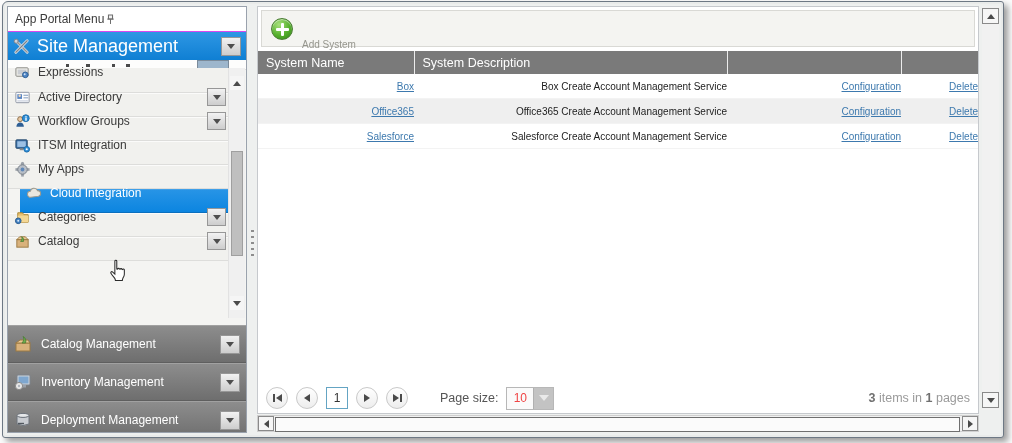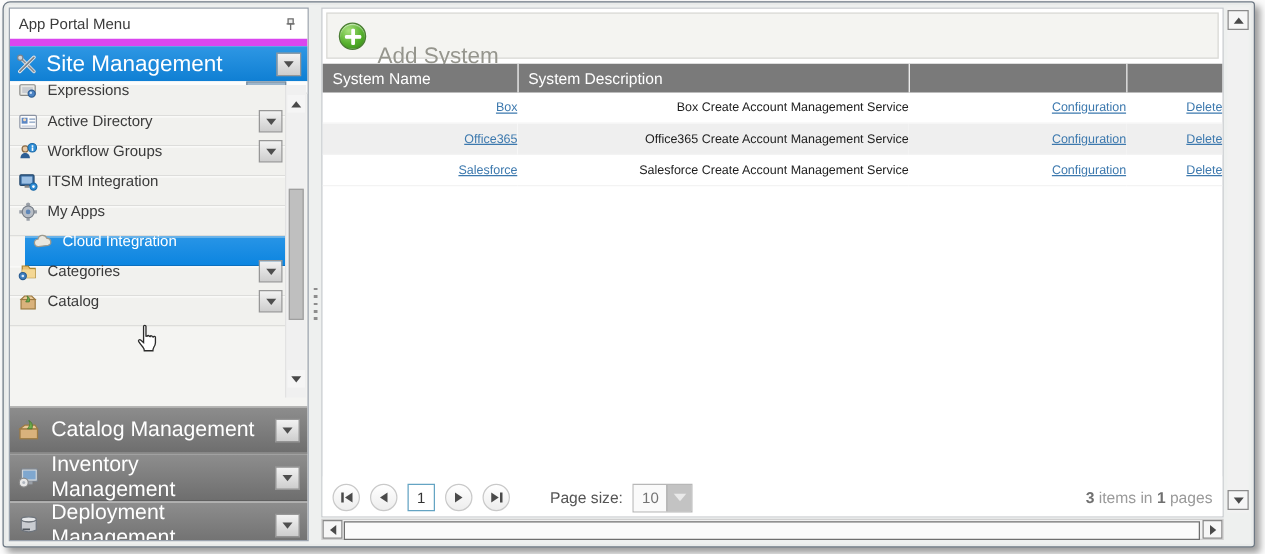--- a/index.html
+++ b/index.html
@@ -17,22 +17,22 @@
     box-shadow:4px 4px 6px rgba(0,0,0,.38), inset 0 0 0 2px #e9ebea;
   }
 
   
   .sidebar{
     position:absolute;left:4px;top:4px;width:240px;height:427px;
     background:#f4f4f2;border:1px solid #9aa2ad;box-sizing:border-box;
     overflow:hidden;
   }
   .sidebar-header{
-    height:24px;display:flex;align-items:center;justify-content:space-between;
-    padding:0 7px;background:#ffffff;border-bottom:6px solid #d946ef;
+    height:24px;display:flex;align-items:center;
+    padding:0 7px;background:#ffffff;border-bottom:1px solid #d946ef;
     color:#3b3b3b;font-size:12px;
   }
   .group-header{
     height:28px;display:flex;align-items:center;gap:7px;padding:0 5px;
     background:linear-gradient(#2e97e4,#0f7fd3);
     color:#fff;font-size:18px;
   }
   .group-header .spacer{flex:1}
   .dd-btn{
     width:20px;height:19px;flex:none;box-sizing:border-box;
@@ -83,21 +83,21 @@
   .side-thumb{
     position:absolute;left:2px;top:83px;width:12px;height:105px;
     background:#bfbfbf;border:1px solid #9f9f9f;box-sizing:border-box;
   }
 
   .sections{position:absolute;left:0;right:0;top:318px;}
   .section-header{
     height:36px;display:flex;align-items:center;gap:8px;padding:0 6px 0 5px;
     background:linear-gradient(#8d8d8d,#6e6e6e);
     border-top:1px solid #a1a1a1;border-bottom:1px solid #5f5f5f;
-    color:#fff;font-size:17px;
+    color:#fff;font-size:12px;
   }
   .section-header .spacer{flex:1}
 
   
   .splitter{position:absolute;left:245px;top:4px;width:9px;height:427px;background:#eef0ef;}
   .grip{position:absolute;left:3px;top:224px;width:3px;height:26px;
     background:repeating-linear-gradient(#8d8d8d 0 2px,transparent 2px 6px);}
 
   
   .main{
@@ -112,21 +112,21 @@
   .add-btn{display:flex;align-items:center;gap:9px;margin-left:9px;cursor:pointer;}
   .add-icon{
     width:22px;height:22px;border-radius:50%;
     background:radial-gradient(circle at 35% 28%, #a8e07c, #55b02c 55%, #2f8312);
     border:1px solid #4a7d33;box-sizing:border-box;position:relative;
     box-shadow:inset 0 1px 1px rgba(255,255,255,.6);
   }
   .add-icon:before,.add-icon:after{content:"";position:absolute;background:#fff;border-radius:1px;}
   .add-icon:before{left:9px;top:4px;width:3px;height:13px;}
   .add-icon:after{left:4px;top:9px;width:13px;height:3px;}
-  .add-label{color:#95958d;font-size:18px;margin-top:32px;}
+  .add-label{color:#95958d;font-size:10px;margin-top:32px;}
 
   table.grid{border-collapse:collapse;position:absolute;left:0;top:44px;width:720px;table-layout:fixed;}
   table.grid th{
     background:#7a7a7a;color:#fff;font-weight:normal;font-size:12.5px;
     text-align:left;height:23px;padding:0 0 0 8px;border-right:1px solid #ececec;
   }
   table.grid th:last-child{border-right:none}
   table.grid td{
     height:24px;padding:0 0 0 8px;font-size:10px;color:#1d1d1d;
     border-bottom:1px solid #f3f3f3;white-space:nowrap;overflow:hidden;text-align:right;
@@ -154,21 +154,21 @@
     width:22px;height:22px;margin-left:8px;box-sizing:border-box;
     background:#fff;border:1px solid #64a4c3;
     display:flex;align-items:center;justify-content:center;
     font-size:12px;color:#333;cursor:default;
   }
   .page-size-label{margin-left:32px;font-size:12.5px;color:#555;}
   .page-size-select{
     margin-left:8px;width:48px;height:23px;display:flex;box-sizing:border-box;
     border:1px solid #b7b7b7;background:#fff;cursor:pointer;
   }
-  .page-size-value{flex:1;display:flex;align-items:center;justify-content:center;font-size:12px;color:#737373;background:#fafafa;}
+  .page-size-value{flex:1;display:flex;align-items:center;justify-content:center;font-size:12px;color:#ef4444;background:#fafafa;}
   .page-size-arrow{width:19px;background:#c3c3c3;display:flex;align-items:center;justify-content:center;border-left:1px solid #b0b0b0;}
   .page-size-arrow .tri-down{border-top-color:#e9e9e9;border-left-width:5px;border-right-width:5px;border-top-width:6px;}
   .pager-status{position:absolute;right:8px;font-size:12.5px;color:#9a9a9a;}
   .pager-status .num{font-weight:bold;color:#707070;}
 
   
   .vscroll{
     position:absolute;left:979px;top:4px;width:17px;height:404px;background:#f1f1f1;
   }
   .vscroll .sq-btn{position:absolute;left:0;width:17px;height:16px;background:#f6f6f6;border:1px solid #8a8a8a;box-sizing:border-box;display:flex;align-items:center;justify-content:center;}

